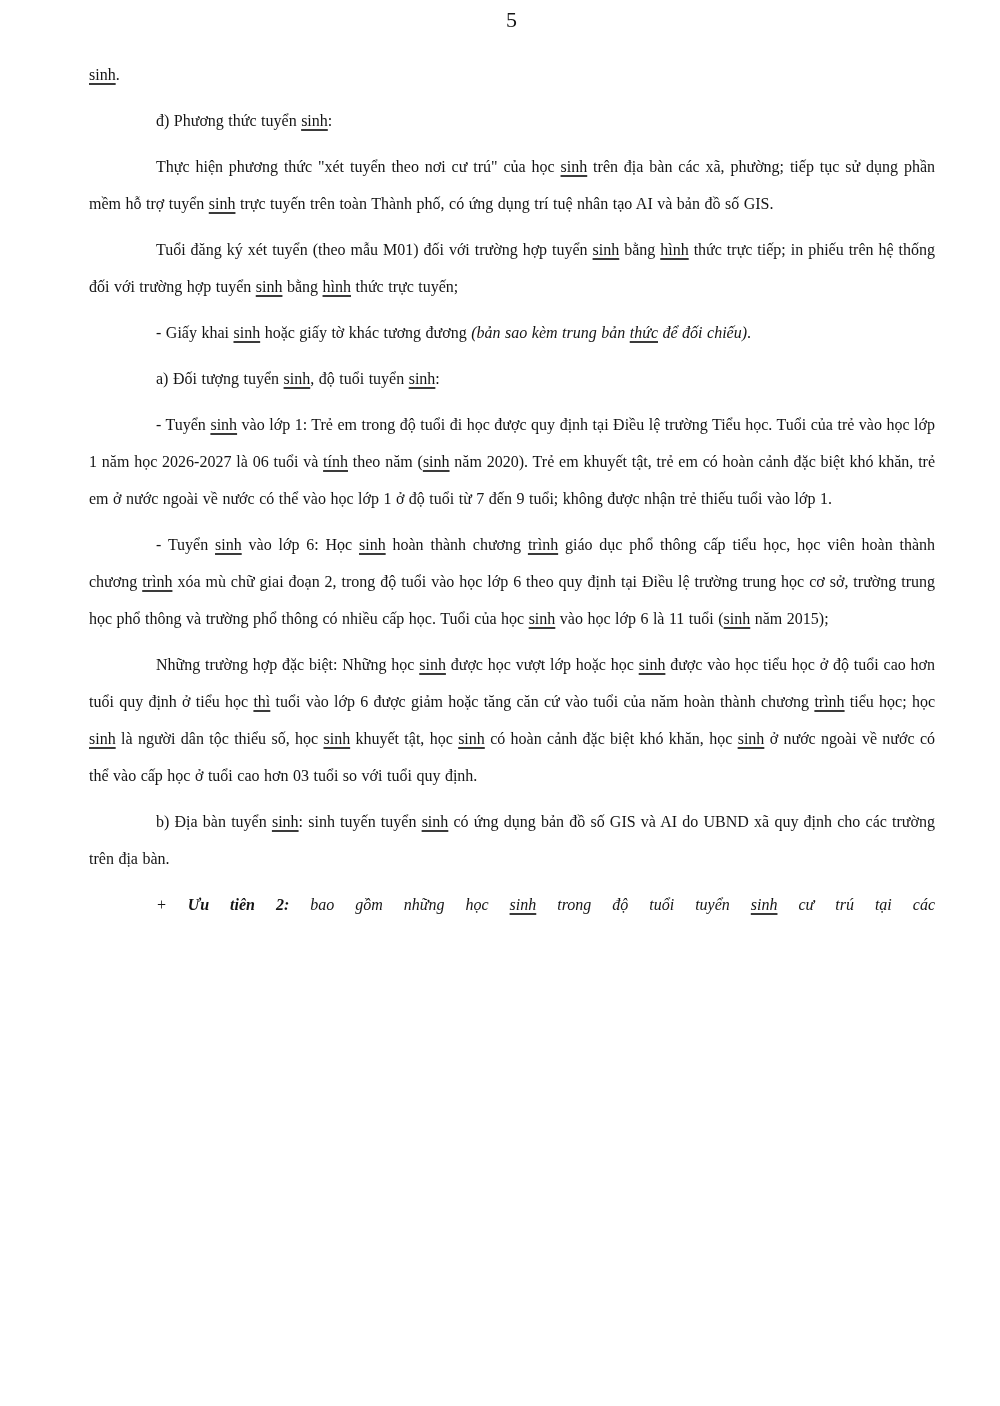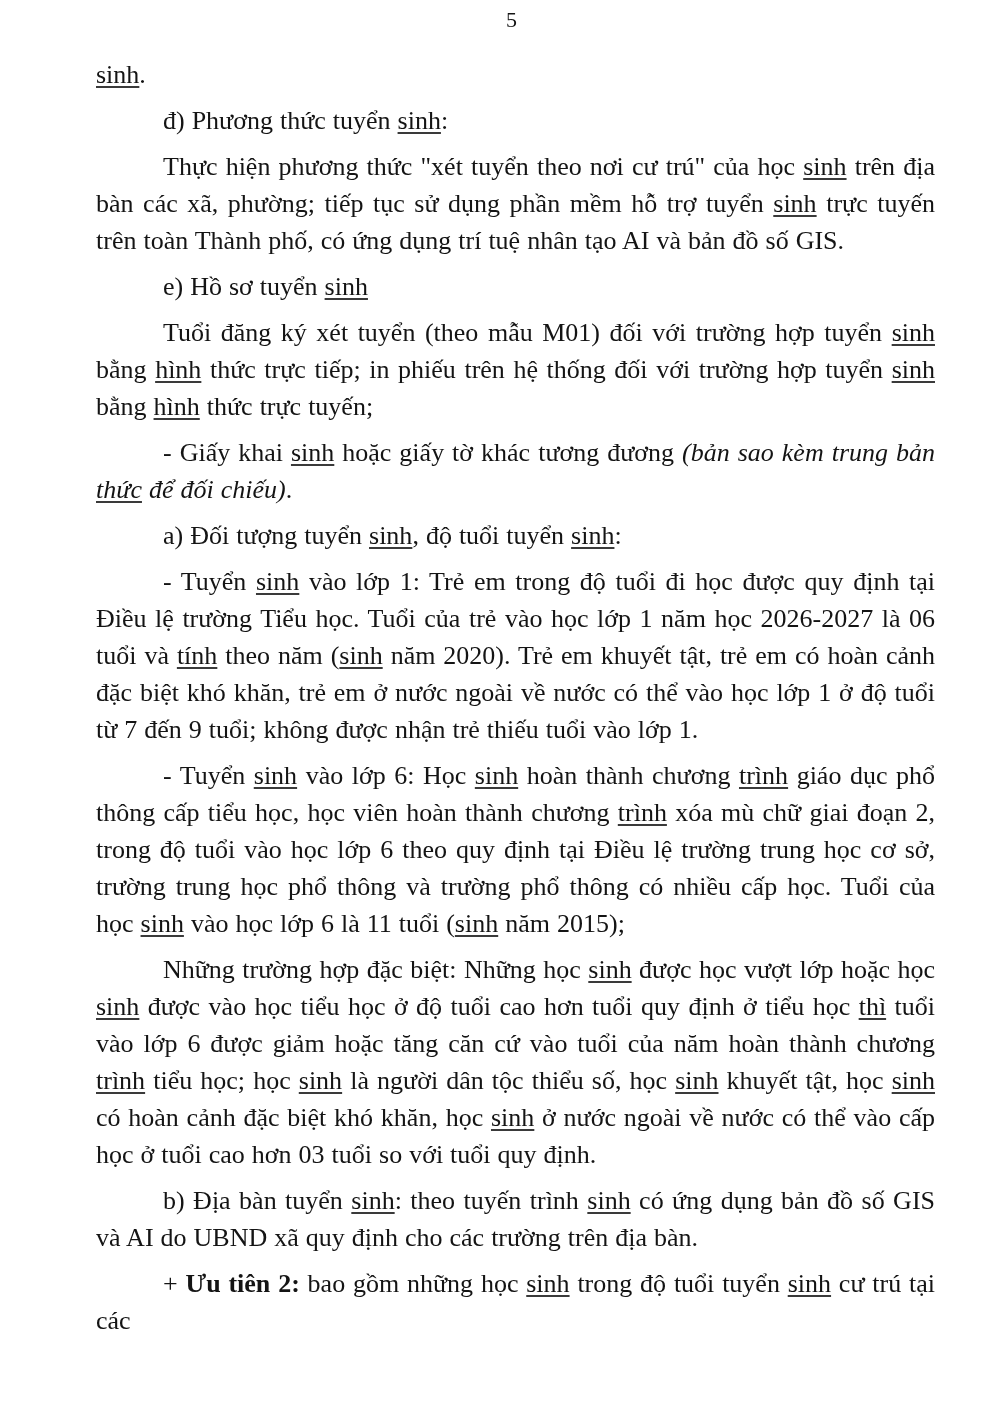--- a/index.html
+++ b/index.html
@@ -21,53 +21,53 @@
   .page-number {
     text-align: center;
     font-size: 22px;
     line-height: 28px;
     margin: 0 0 22px 0;
   }
   .content {
     width: 100%;
   }
   p.para {
-    margin: 0 0 9px 8px;
-    font-size: 26px;
+    margin: 0 0 9px 1px;
+    font-size: 16px;
     line-height: 37px;
     text-align: justify;
     word-spacing: 0.5px;
   }
   p.para.indent {
     text-indent: 67px;
   }
   p.para.justify-last {
     text-align-last: justify;
+    font-style: italic;
   }
   .b { font-weight: bold; }
   .i { font-style: italic; }
   .u {
     text-decoration: underline;
     text-decoration-thickness: 1.5px;
     text-underline-offset: 3px;
     text-decoration-color: #3a3a3a;
   }
 </style>
 </head>
 <body>
 
 <div class="page" style="--ink: #141414;">
   <div class="page-number">5</div>
   <div class="content" id="paragraphs">
       <p class="para"><span class=""><span class="u">sinh</span><span>.</span></span></p>
       <p class="para indent"><span class=""><span>đ) Phương thức tuyển </span><span class="u">sinh</span><span>:</span></span></p>
       <p class="para indent"><span class=""><span>Thực hiện phương thức "xét tuyển theo nơi cư trú" của học </span><span class="u">sinh</span><span> trên địa bàn các xã, phường; tiếp tục sử dụng phần mềm hỗ trợ tuyển </span><span class="u">sinh</span><span> trực tuyến trên toàn Thành phố, có ứng dụng trí tuệ nhân tạo AI và bản đồ số GIS.</span></span></p>
-      <p class="para indent"><span class=""><span>e) Hồ sơ tuyển </span><span class="u">sinh</span></span></p>
       <p class="para indent"><span class=""><span>Tuổi đăng ký xét tuyển (theo mẫu M01) đối với trường hợp tuyển </span><span class="u">sinh</span><span> bằng </span><span class="u">hình</span><span> thức trực tiếp; in phiếu trên hệ thống đối với trường hợp tuyển </span><span class="u">sinh</span><span> bằng </span><span class="u">hình</span><span> thức trực tuyến;</span></span></p>
       <p class="para indent"><span class=""><span>- Giấy khai </span><span class="u">sinh</span><span> hoặc giấy tờ khác tương đương </span></span><span class="i "><span>(bản sao kèm trung bản </span><span class="u">thức</span><span> để đối chiếu)</span></span><span class=""><span>.</span></span></p>
       <p class="para indent"><span class=""><span>a) Đối tượng tuyển </span><span class="u">sinh</span><span>, độ tuổi tuyển </span><span class="u">sinh</span><span>:</span></span></p>
       <p class="para indent"><span class=""><span>- Tuyển </span><span class="u">sinh</span><span> vào lớp 1: Trẻ em trong độ tuổi đi học được quy định tại Điều lệ trường Tiểu học. Tuổi của trẻ vào học lớp 1 năm học 2026-2027 là 06 tuổi và </span><span class="u">tính</span><span> theo năm (</span><span class="u">sinh</span><span> năm 2020). Trẻ em khuyết tật, trẻ em có hoàn cảnh đặc biệt khó khăn, trẻ em ở nước ngoài về nước có thể vào học lớp 1 ở độ tuổi từ 7 đến 9 tuổi; không được nhận trẻ thiếu tuổi vào lớp 1.</span></span></p>
       <p class="para indent"><span class=""><span>- Tuyển </span><span class="u">sinh</span><span> vào lớp 6: Học </span><span class="u">sinh</span><span> hoàn thành chương </span><span class="u">trình</span><span> giáo dục phổ thông cấp tiểu học, học viên hoàn thành chương </span><span class="u">trình</span><span> xóa mù chữ giai đoạn 2, trong độ tuổi vào học lớp 6 theo quy định tại Điều lệ trường trung học cơ sở, trường trung học phổ thông và trường phổ thông có nhiều cấp học. Tuổi của học </span><span class="u">sinh</span><span> vào học lớp 6 là 11 tuổi (</span><span class="u">sinh</span><span> năm 2015);</span></span></p>
       <p class="para indent"><span class=""><span>Những trường hợp đặc biệt: Những học </span><span class="u">sinh</span><span> được học vượt lớp hoặc học </span><span class="u">sinh</span><span> được vào học tiểu học ở độ tuổi cao hơn tuổi quy định ở tiểu học </span><span class="u">thì</span><span> tuổi vào lớp 6 được giảm hoặc tăng căn cứ vào tuổi của năm hoàn thành chương </span><span class="u">trình</span><span> tiểu học; học </span><span class="u">sinh</span><span> là người dân tộc thiểu số, học </span><span class="u">sinh</span><span> khuyết tật, học </span><span class="u">sinh</span><span> có hoàn cảnh đặc biệt khó khăn, học </span><span class="u">sinh</span><span> ở nước ngoài về nước có thể vào cấp học ở tuổi cao hơn 03 tuổi so với tuổi quy định.</span></span></p>
-      <p class="para indent"><span class=""><span>b) Địa bàn tuyển </span><span class="u">sinh</span><span>: theo tuyến trình </span><span class="u">sinh</span><span> có ứng dụng bản đồ số GIS và AI do UBND xã quy định cho các trường trên địa bàn.</span></span></p>
+      <p class="para indent"><span class=""><span>b) Địa bàn tuyển </span><span class="u">sinh</span><span>: sinh tuyến tuyển </span><span class="u">sinh</span><span> có ứng dụng bản đồ số GIS và AI do UBND xã quy định cho các trường trên địa bàn.</span></span></p>
       <p class="para indent justify-last"><span class=""><span>+ </span></span><span class="b "><span>Ưu tiên 2:</span></span><span class=""><span> bao gồm những học </span><span class="u">sinh</span><span> trong độ tuổi tuyển </span><span class="u">sinh</span><span> cư trú tại các</span></span></p>
     </div>
 </div>
 
 </body></html>

